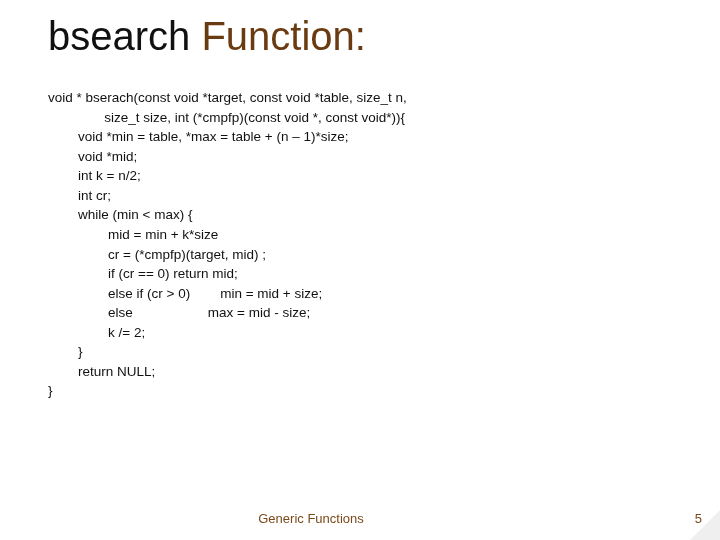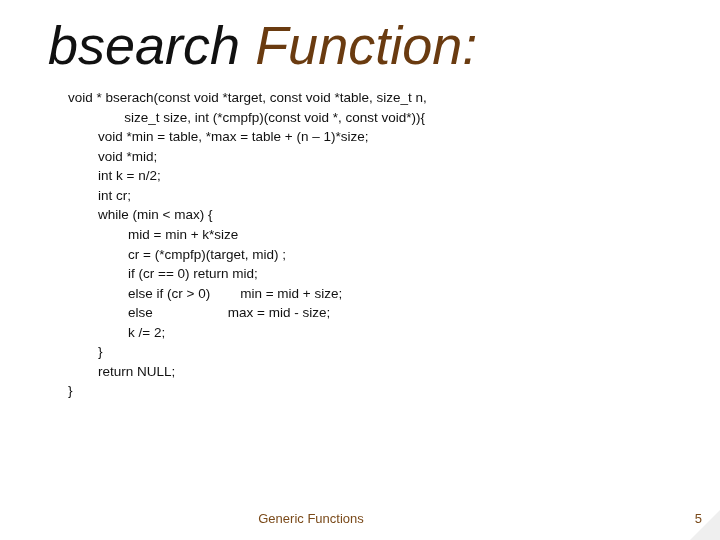--- a/index.html
+++ b/index.html
@@ -15,37 +15,35 @@
   .slide {
     width: 720px;
     height: 540px;
     position: relative;
     box-sizing: border-box;
   }
   .title {
     position: absolute;
     top: 14px;
     left: 48px;
-    font-size: 54px;
+    font-size: 40px;
     font-family: Verdana, Geneva, sans-serif;
-    font-style: italic;
   }
   .title .t1 { color: #111; }
   .title .t2 { color: #6a3b10; }
   .code-block {
     position: absolute;
     top: 88px;
     left: 48px;
     right: 40px;
     font-family: Verdana, Geneva, sans-serif;
     color: #111;
     font-size: 13.5px;
     line-height: 1.45;
     white-space: pre;
-    margin-left: 20px;
   }
   .footer-title {
     position: absolute;
     bottom: 14px;
     left: 0;
     width: 622px;
     text-align: center;
     font-size: 13px;
     color: #7a4a1a;
   }

